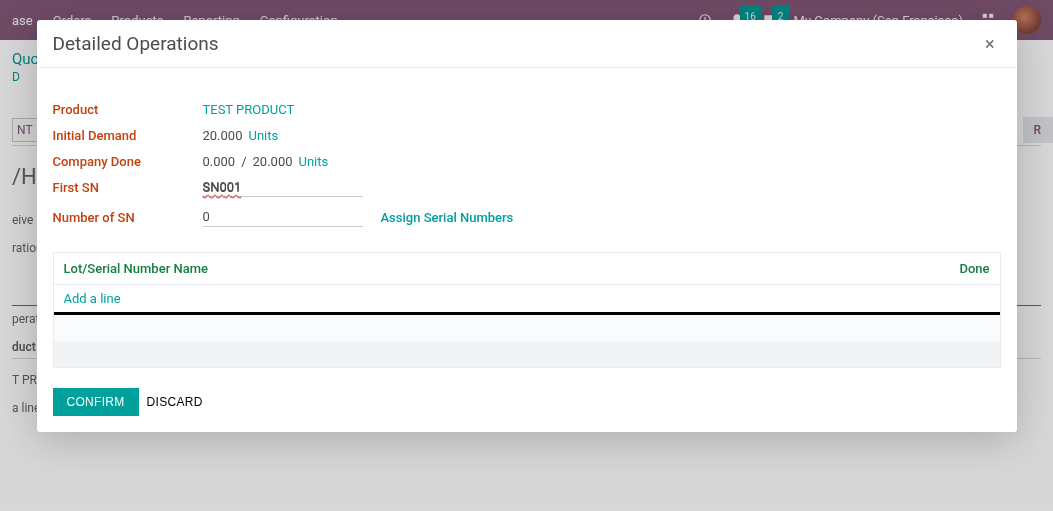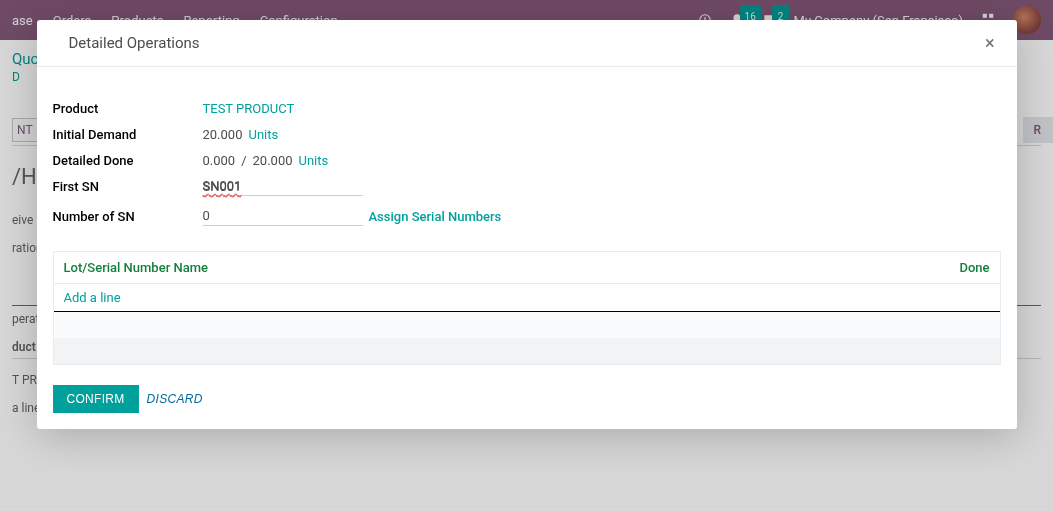--- a/index.html
+++ b/index.html
@@ -93,21 +93,21 @@
       display: flex;
       flex-direction: column;
       max-height: 472px;
     }
     .modal-header {
       display: flex;
       align-items: center;
       padding: 12px 16px;
       border-bottom: 1px solid #e9ecef;
     }
-    .modal-title { font-size: 15px; color: #4c4c4c; margin-left: 16px; }
+    .modal-title { font-size: 19px; color: #4c4c4c; }
     .modal-close {
       margin-left: auto;
       font-size: 18px;
       color: #6c757d;
       cursor: pointer;
       line-height: 1;
       padding: 2px 6px;
     }
     .modal-body {
       padding: 28px 16px 8px 16px;
@@ -116,41 +116,42 @@
 
     .form-row {
       display: flex;
       align-items: center;
       min-height: 26px;
       font-size: 13px;
     }
     .form-row .label {
       width: 150px;
       font-weight: 500;
-      color: #000000;
+      color: #c2410c;
     }
     .form-row .value { display: flex; align-items: center; gap: 6px; }
     .teal-link { color: #00a09d; cursor: pointer; }
 
     .input-underline {
       border: none;
       border-bottom: 1px solid #ccccd1;
       outline: none;
       font-size: 13px;
       padding: 2px 0;
       width: 160px;
       font-family: inherit;
       color: #4c4c4c;
     }
     .wavy-red {
       text-decoration: underline wavy #e06666;
       text-underline-offset: 2px;
     }
 
     .assign-link {
+      margin-left: 12px;
       color: #00a09d;
       font-weight: 500;
       cursor: pointer;
     }
 
     .grid-table {
       margin-top: 22px;
       border: 1px solid #e9ecef;
       width: 100%;
     }
@@ -160,21 +161,21 @@
       font-weight: 500;
       font-size: 13px;
       color: #15803d;
       border-bottom: 1px solid #e9ecef;
     }
     .grid-header .col-name { flex: 1; }
     .grid-header .col-done { width: 60px; text-align: right; }
     .grid-row {
       display: flex;
       padding: 6px 10px;
-      border-bottom: 1px solid #000000;
+      border-bottom: 3px solid #000000;
     }
     .grid-row .col-name { flex: 1; }
     .add-a-line { color: #00a09d; cursor: pointer; }
     .grid-blank { height: 26px; background: #fafbfc; }
 
     .modal-footer {
       margin-top: auto;
       padding: 12px 16px 16px;
       display: flex;
       align-items: center;
@@ -184,28 +185,27 @@
       color: #fff;
       border: none;
       padding: 7px 14px;
       font-size: 12px;
       font-weight: 500;
       cursor: pointer;
       letter-spacing: 0.3px;
     }
     .btn-secondary {
       background: transparent;
-      color: #0369a1;
+      color: #000000;
       border: none;
       padding: 7px 8px;
       font-size: 12px;
       font-weight: 500;
       cursor: pointer;
       letter-spacing: 0.3px;
-      font-style: italic;
     }
   </style>
 </head>
 <body>
 
 <div class="app-bg">
   <div class="topbar">
     <span>ase</span>
     <div class="nav-left">
       <span>Orders</span>
@@ -283,21 +283,21 @@
 
       <div class="form-row">
         <div class="label">Initial Demand</div>
         <div class="value">
           <span>20.000</span>
           <span class="teal-link">Units</span>
         </div>
       </div>
 
       <div class="form-row">
-        <div class="label">Detailed Done</div>
+        <div class="label">Company Done</div>
         <div class="value">
           <span>0.000</span>
           <span>/</span>
           <span>20.000</span>
           <span class="teal-link">Units</span>
         </div>
       </div>
 
       <div class="form-row">
         <div class="label">First SN</div>

